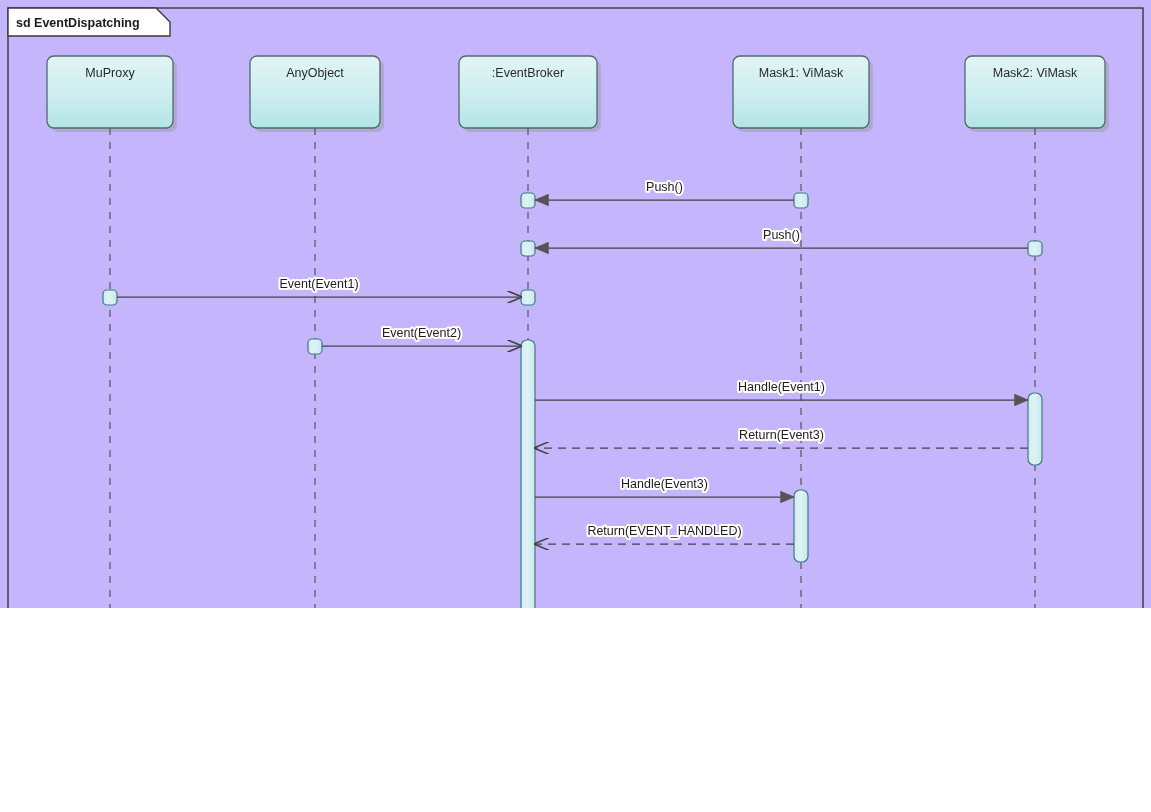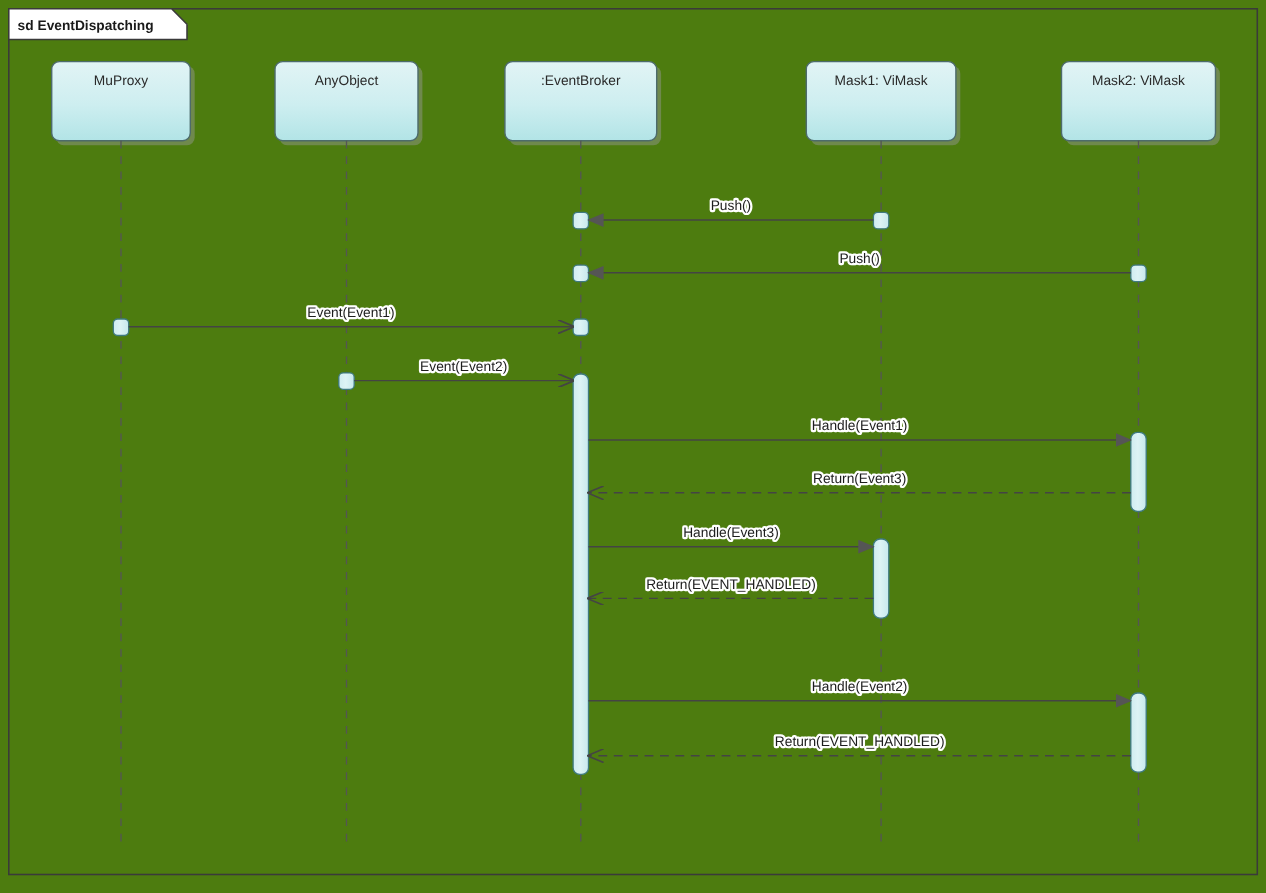--- a/index.html
+++ b/index.html
@@ -7,22 +7,22 @@
     padding: 0;
     background: #ffffff;
   }
   body {
     font-family: "Liberation Sans", sans-serif;
     -webkit-font-smoothing: antialiased;
   }
   #canvas {
     position: relative;
     width: 1151px;
-    height: 812px;
-    background: #4d7c0f;
+    height: 608px;
+    background: #c4b5fd;
     overflow: hidden;
   }
   #diagram-svg {
     position: absolute;
     left: 0;
     top: 0;
     width: 1151px;
     height: 812px;
   }
   .frame-label {

